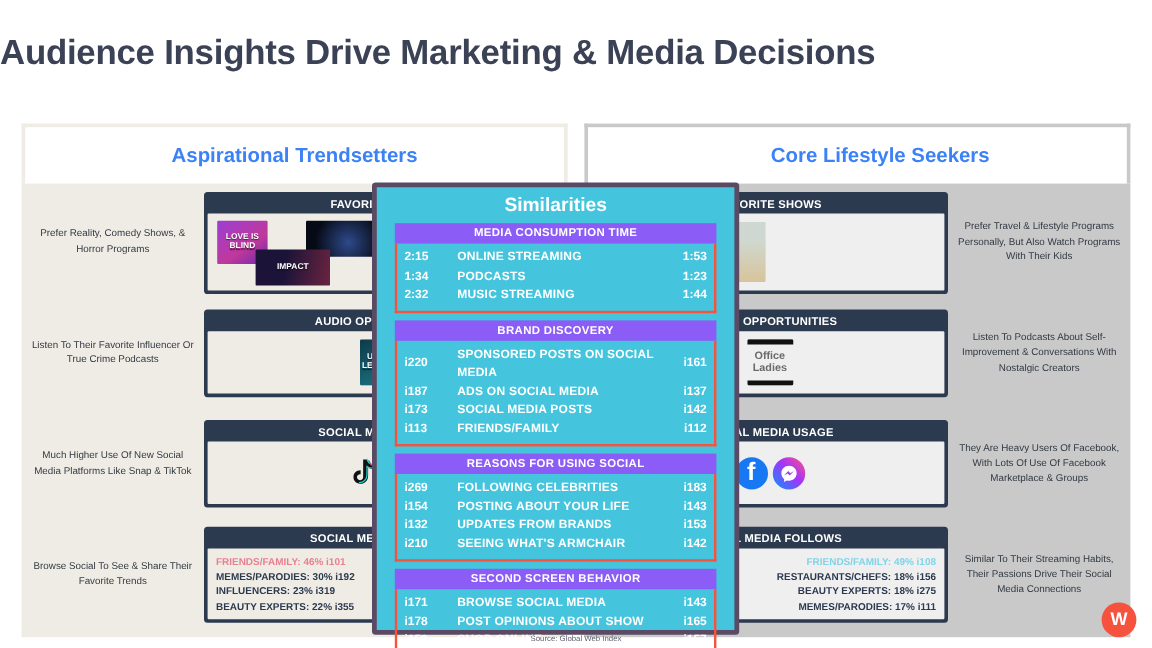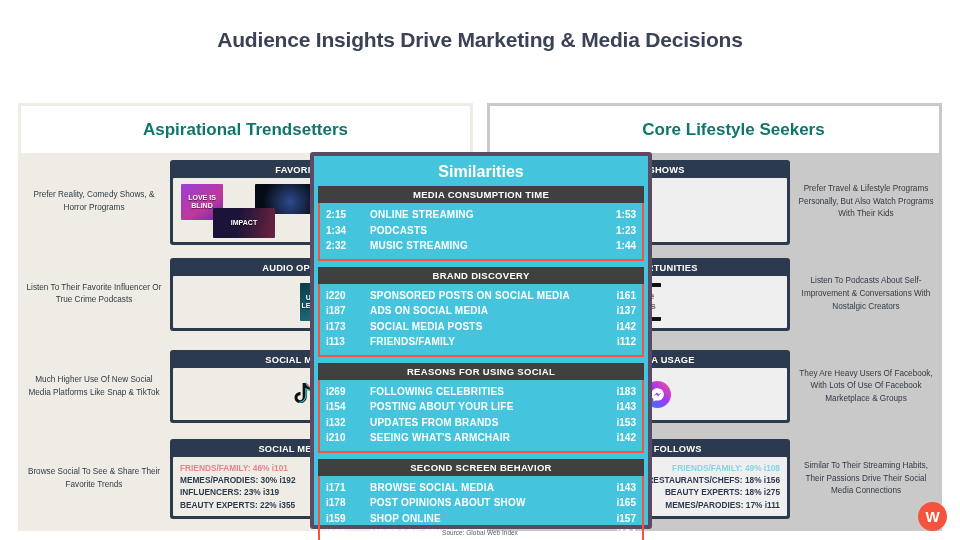--- a/index.html
+++ b/index.html
@@ -7,39 +7,38 @@
     width: 960px; height: 540px;
     background: #ffffff;
     font-family: "Liberation Sans", sans-serif;
     overflow: hidden;
     position: relative;
   }
 
   
   .page-title {
     position: absolute; top: 28px; left: 0; width: 960px;
-    text-align: center;
-    font-size: 21px; font-weight: bold; color: #3b4256;
+    font-size: 29px; font-weight: bold; color: #3b4256;
     letter-spacing: -0.2px;
   }
 
   
   .col {
     position: absolute;
     top: 103px;
     height: 428px;
   }
   .col-left  { left: 18px;  width: 455px; }
   .col-right { left: 487px; width: 455px; }
 
   .col-header {
     height: 50px;
     background: #ffffff;
     display: flex; align-items: center; justify-content: center;
-    font-size: 17px; font-weight: bold; color: #0f766e;
+    font-size: 17px; font-weight: bold; color: #3b82f6;
   }
   .col-left .col-header  { border: 3px solid #efece5; border-bottom: none; }
   .col-right .col-header { border: 3px solid #c9c9c9; border-bottom: none; padding-left: 38px; }
 
   .col-body { height: 378px; padding: 0; }
   .col-left  .col-body { background: #efece5; }
   .col-right .col-body { background: #c9c9c9; }
 
   
   .side-rows {
@@ -144,34 +143,34 @@
   .soc-tiktok { background: transparent; color: #111; font-size: 24px; }
   .soc-snap { background: transparent; color: #111; font-size: 24px; }
   .soc-fb { background: #1877f2; color: #fff; font-size: 21px; font-weight: bold; }
   .soc-msgr { background: linear-gradient(45deg,#0695ff,#a334fa 55%,#ff5285);
               color: #fff; font-size: 17px; }
 
   
   .center {
     position: absolute;
     left: 310px; top: 152px;
-    width: 342px; height: 377px;
+    width: 306px; height: 377px;
     background: #45c5dd;
     border: 4px solid #5a4a63;
     border-radius: 3px;
-    padding: 5px 4px 7px;
+    padding: 5px 15px 7px;
   }
   .center-title {
     text-align: center; color: #ffffff;
     font-size: 16px; font-weight: bold;
     padding: 2px 0 5px;
   }
   .sim-block { margin-bottom: 6px; }
   .sim-head {
-    background: #404040; color: #ffffff;
+    background: #8b5cf6; color: #ffffff;
     text-align: center; font-weight: bold;
     font-size: 9.5px; letter-spacing: 0.3px;
     padding: 3px 0;
   }
   .sim-body {
     border: 2px solid #f5533d;
     border-top: none;
     padding: 4px 6px 5px;
   }
   .sim-row {

